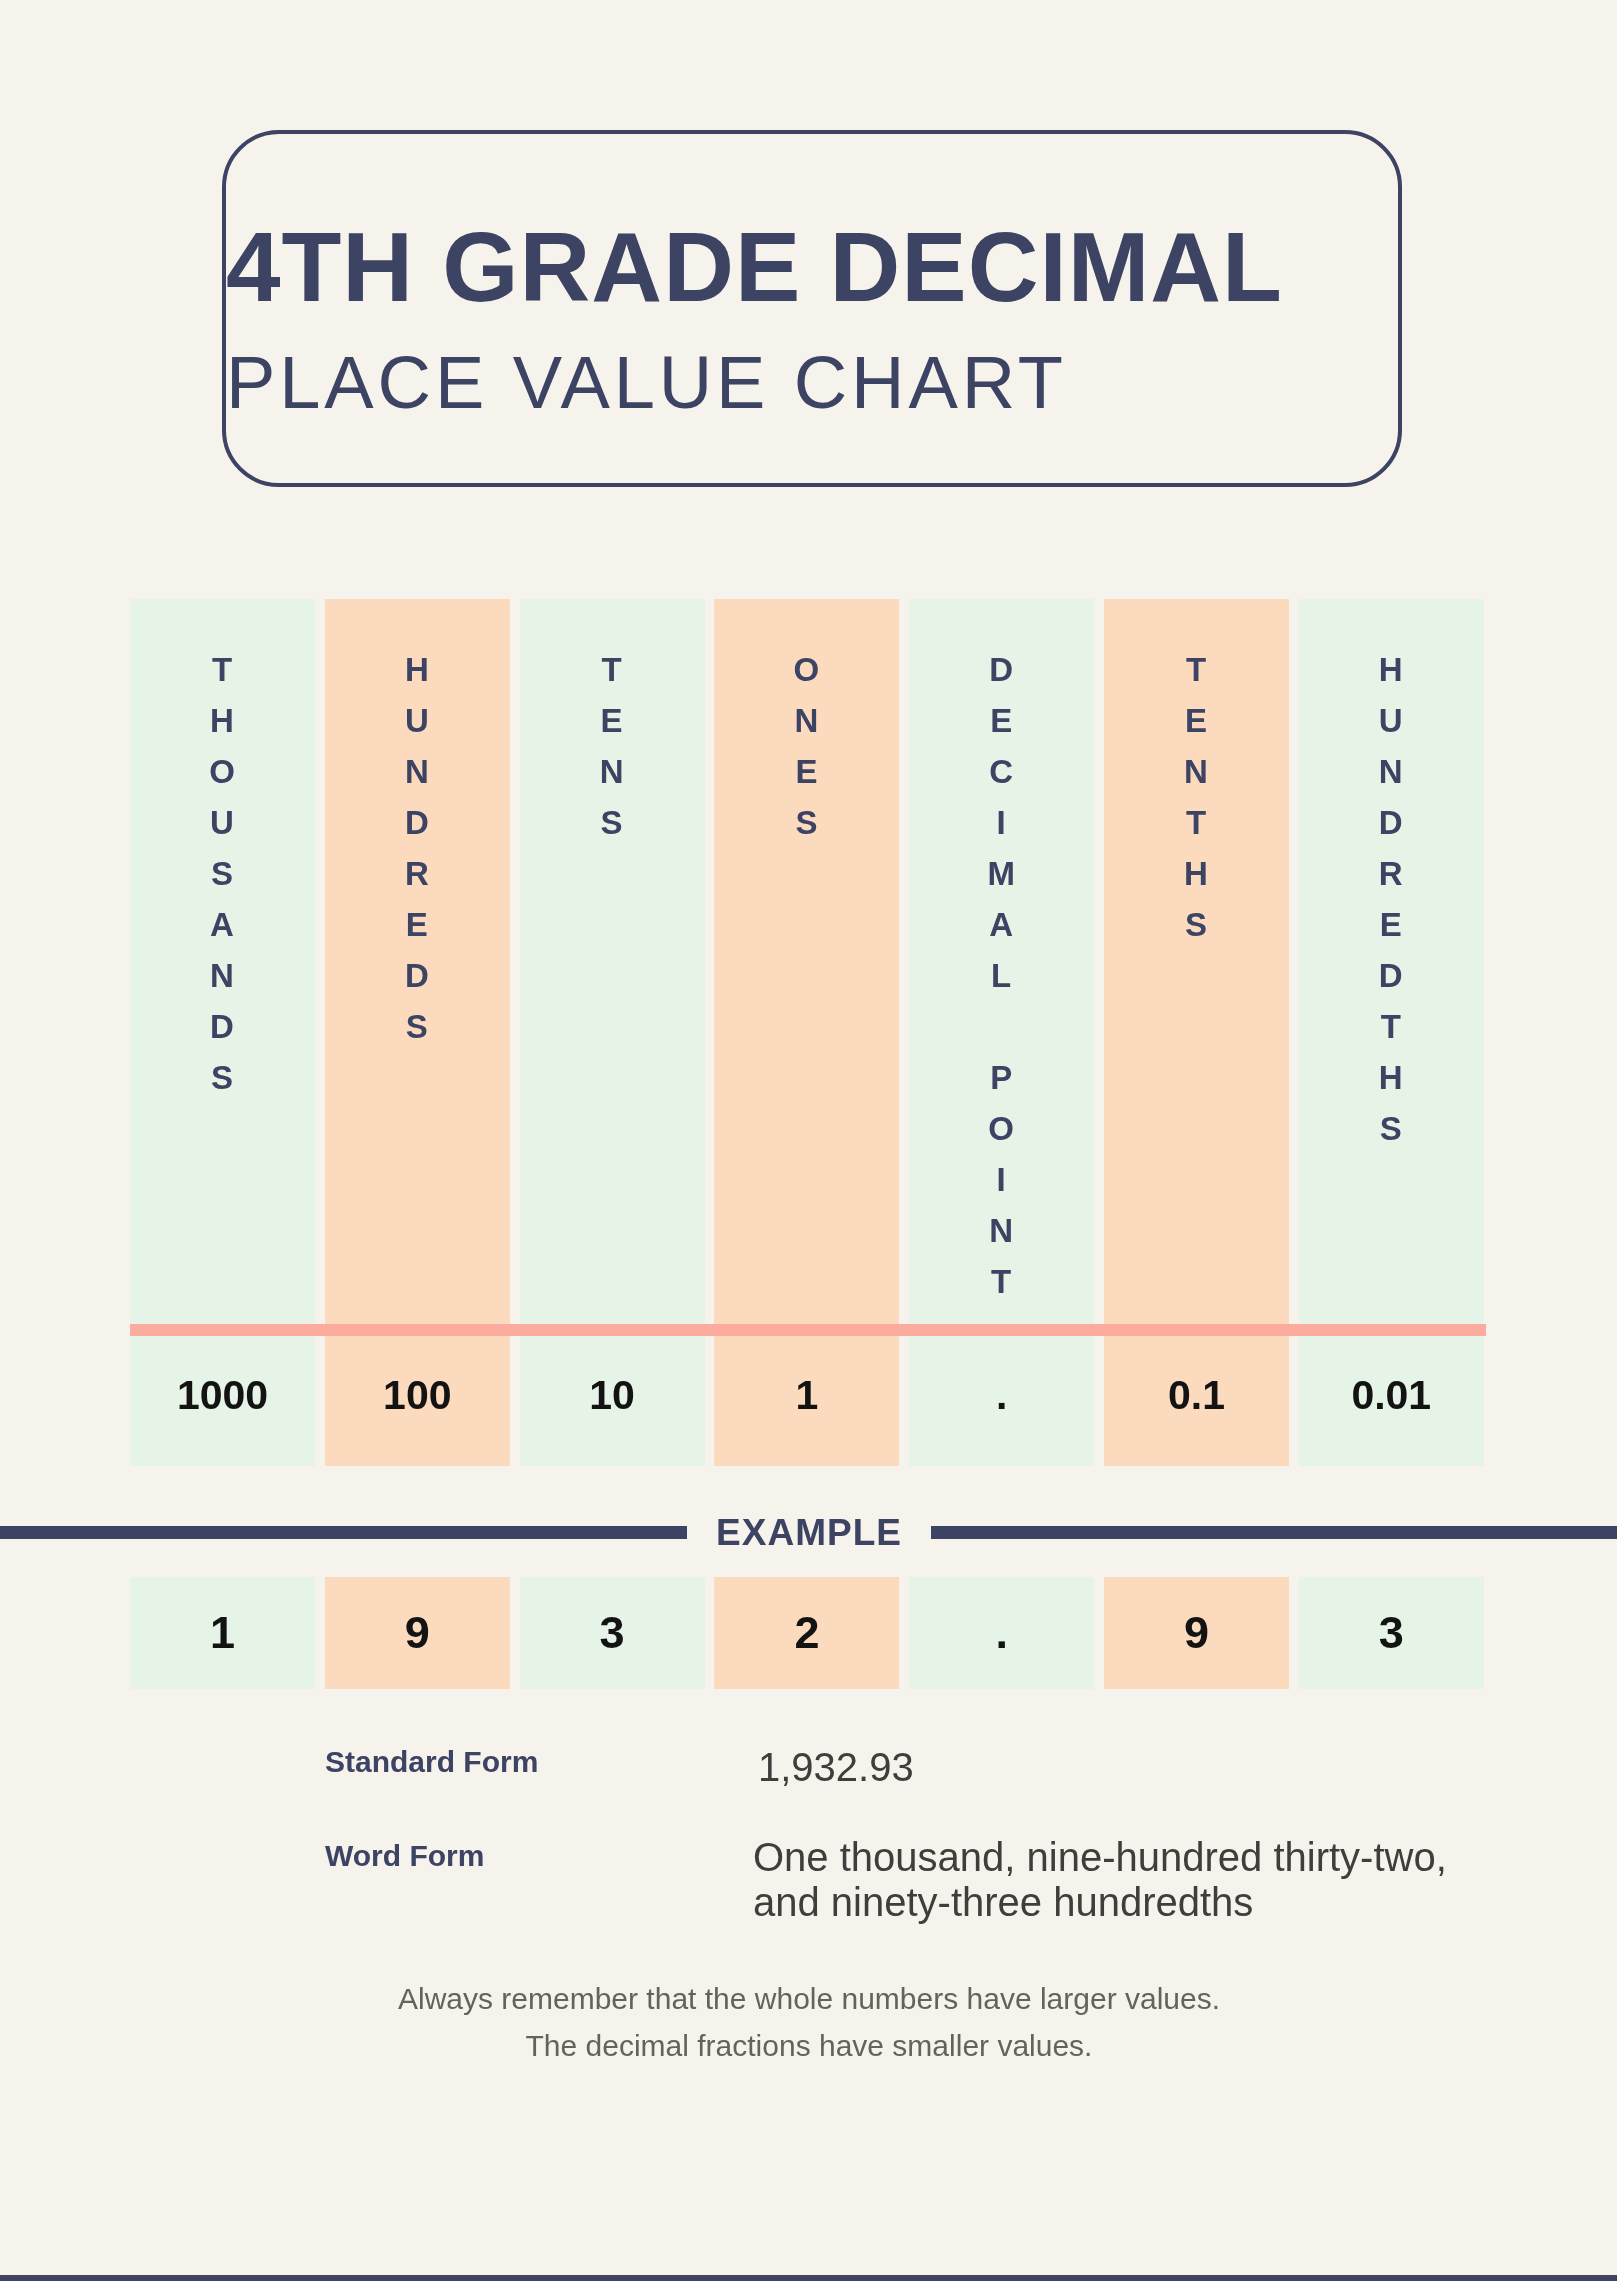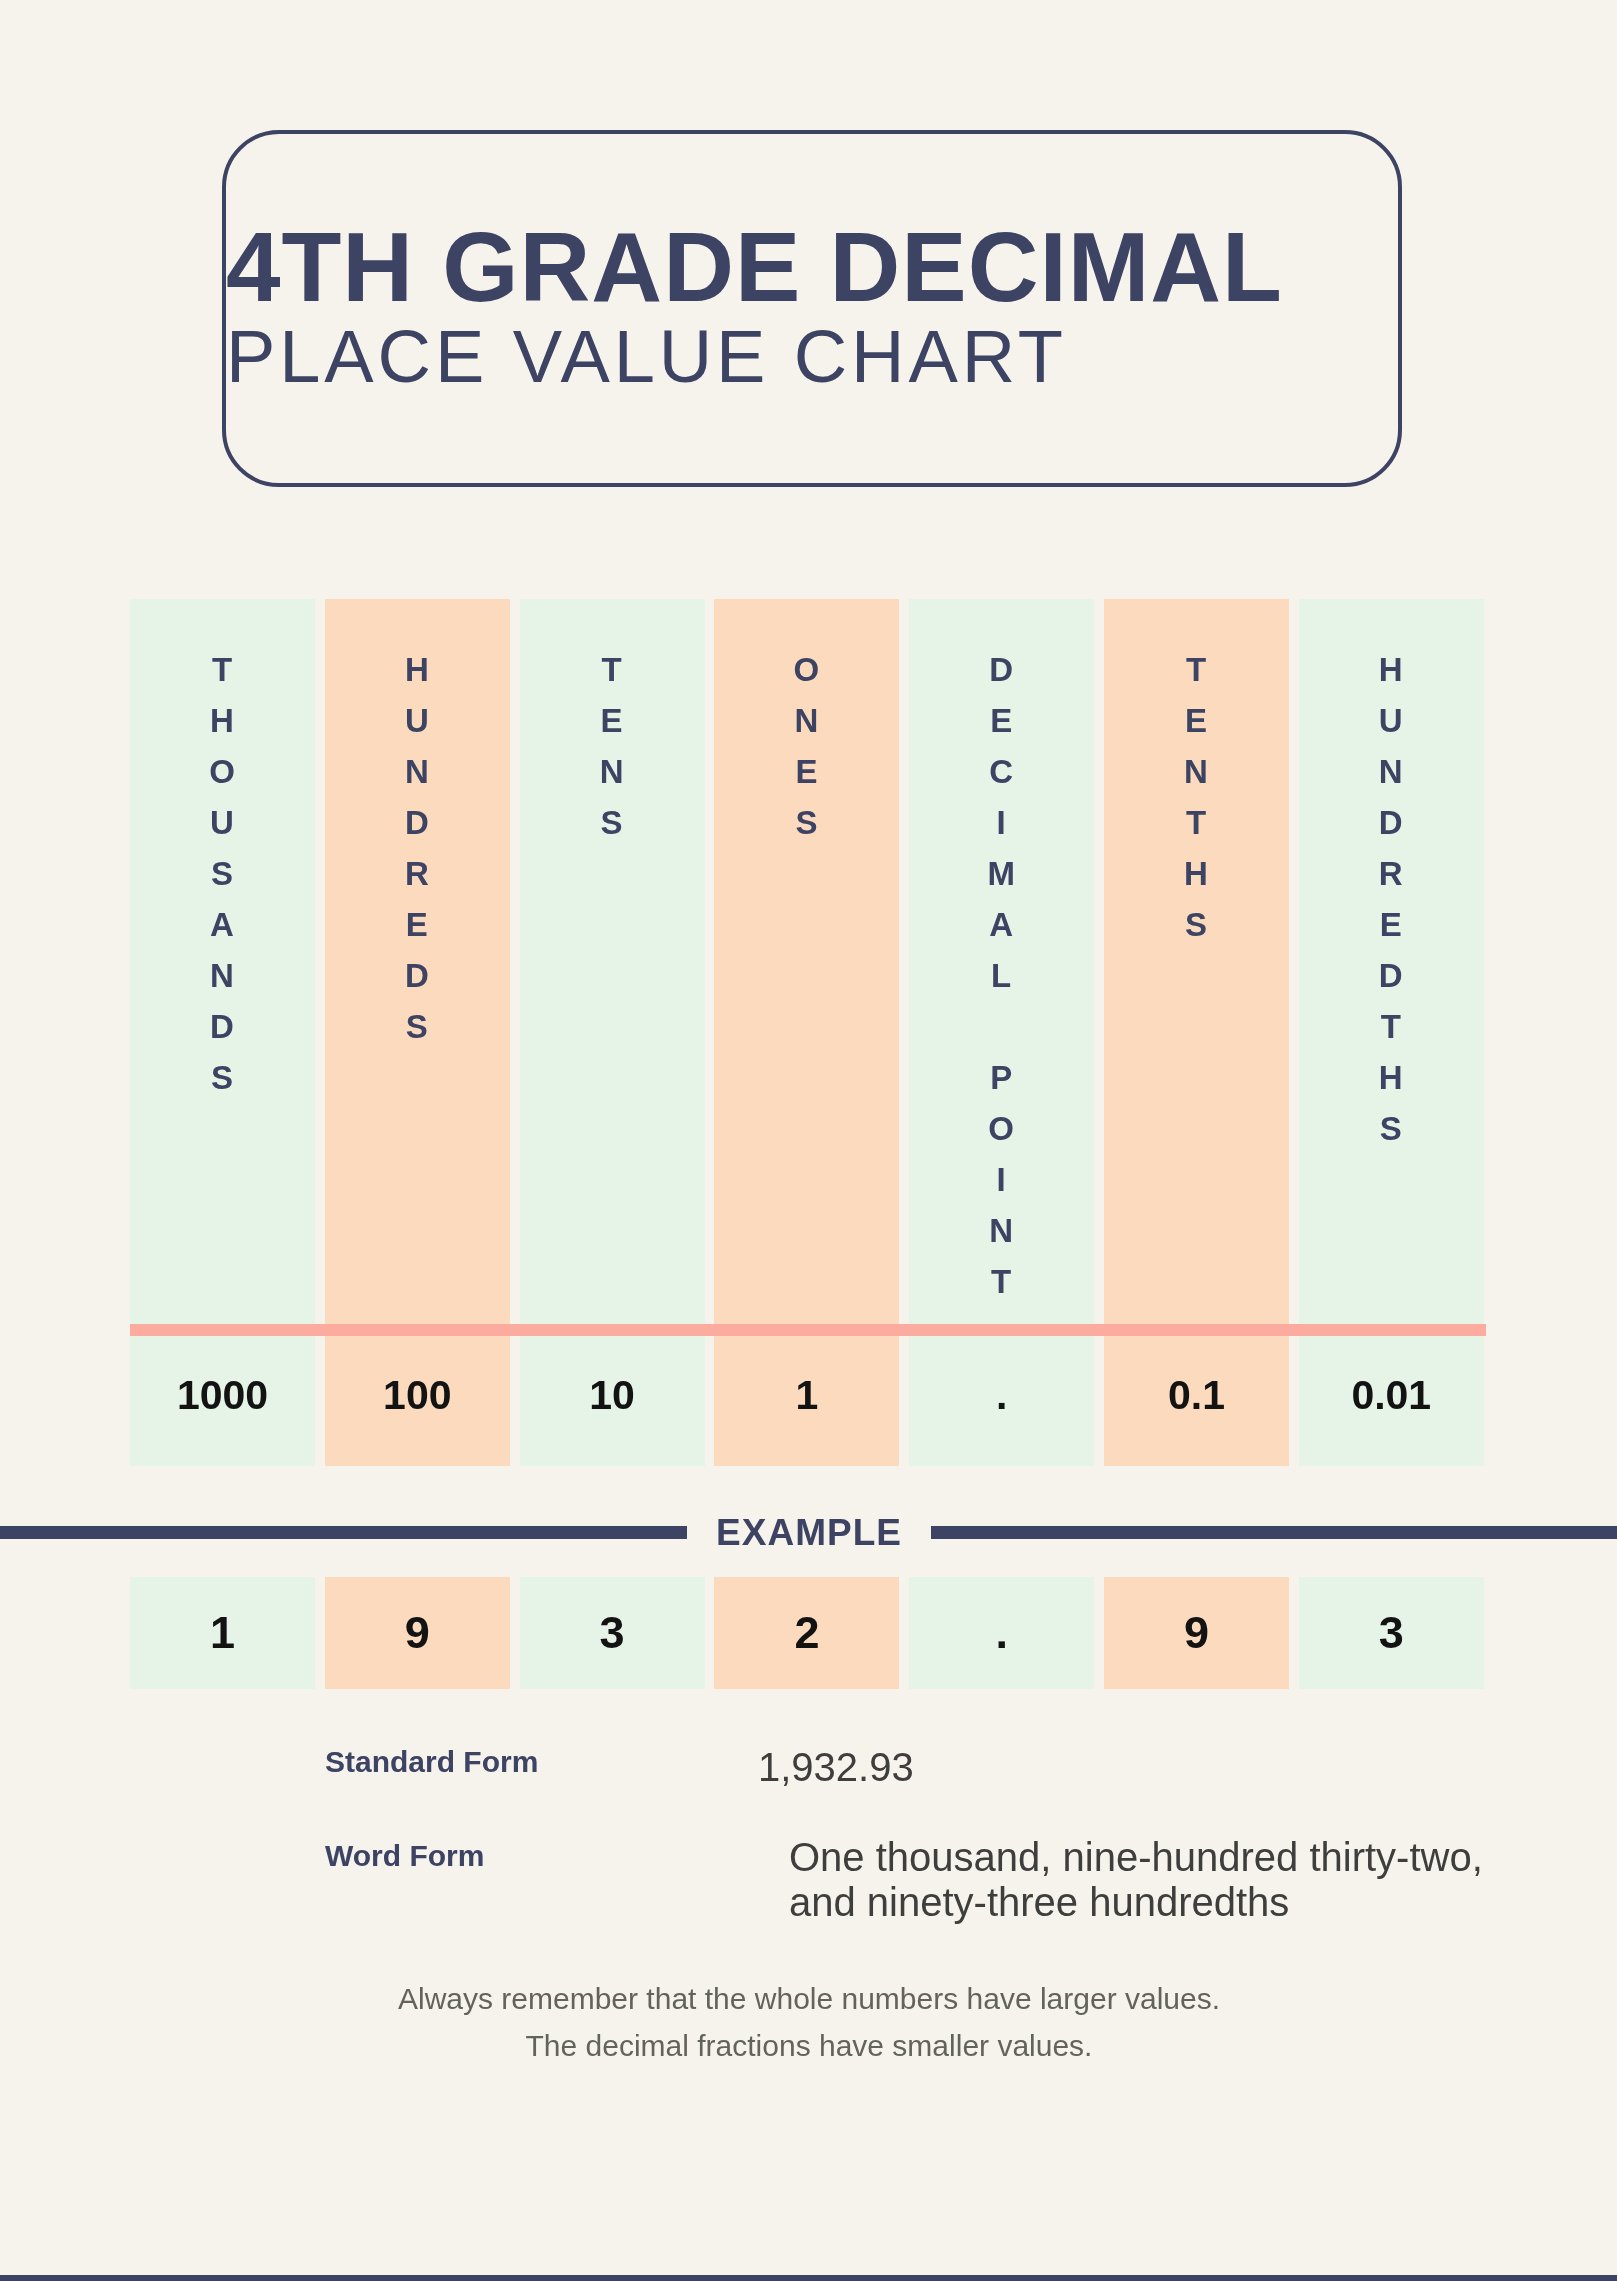--- a/index.html
+++ b/index.html
@@ -17,21 +17,21 @@
     width:1180px; height:357px;
     border:4.9px solid #3d4363; border-radius:57px;
     box-sizing:border-box; text-align:left;
   }
   .title-line1 {
     margin-top:84px;
     font-size:98px; font-weight:bold;
     color:#3d4363; letter-spacing:1px; line-height:1.0;
   }
   .title-line2 {
-    margin-top:4px;
+    margin-top:30px;
     font-size:74px; font-weight:normal;
     color:#3d4363; letter-spacing:3.9px; line-height:1.0;
   }
 
   
   .pv-table {
     position:absolute; left:130px; top:599px;
     width:1356px; height:867px;
     display:flex; gap:9.8px;
   }
@@ -88,21 +88,21 @@
     font-size:30px; font-weight:bold; color:#3d4363;
   }
   .form-value {
     position:absolute;
     font-size:40px; color:#3e3e3c;
     line-height:45px; white-space:pre-line;
   }
   #standard-form-label { top:1745px; }
   #standard-form-value { left:758px; top:1745px; }
   #word-form-label     { top:1839px; }
-  #word-form-value     { left:753px; top:1835px;margin-left:36px; }
+  #word-form-value     { left:753px; top:1835px; }
 
   
   .footer-line {
     position:absolute; left:0; width:100%;
     text-align:center;
     font-size:30px; color:#63635e;
   }
   #footer-line1 { top:1982px; }
   #footer-line2 { top:2029px; }
 

